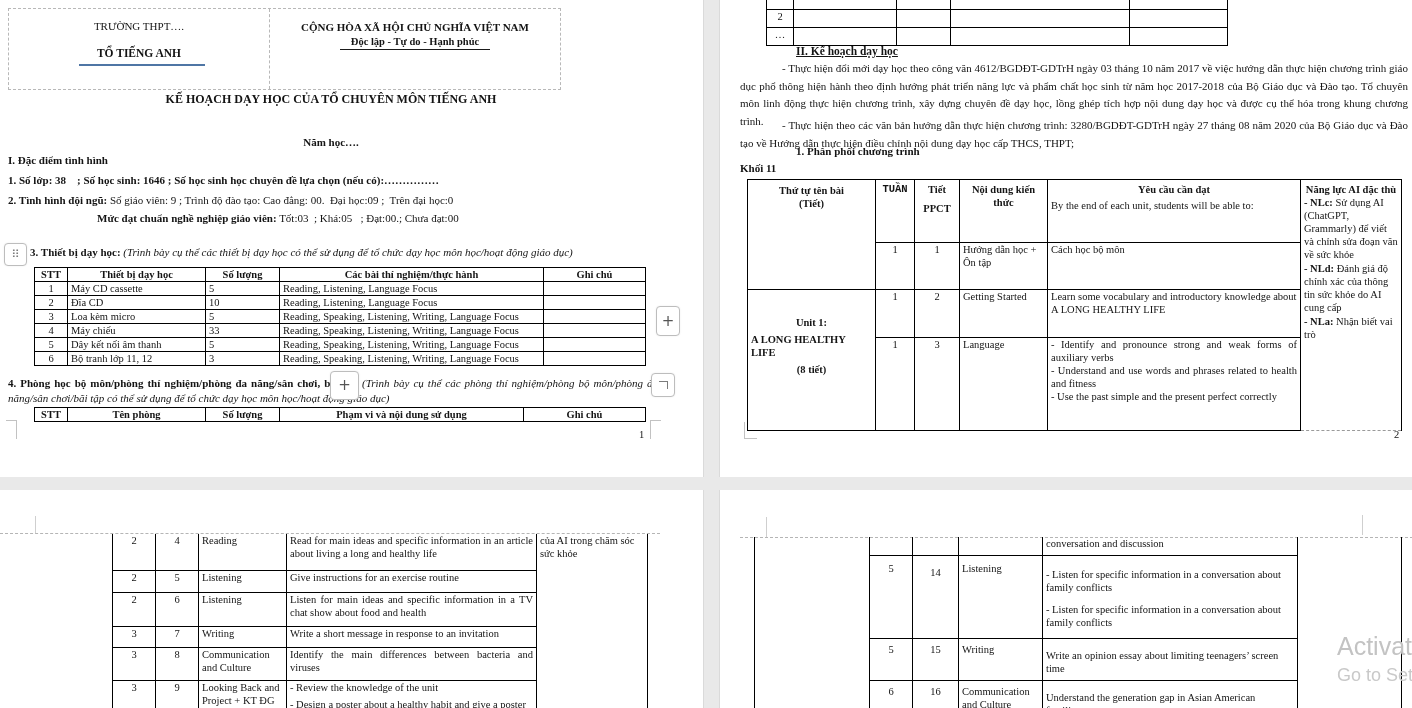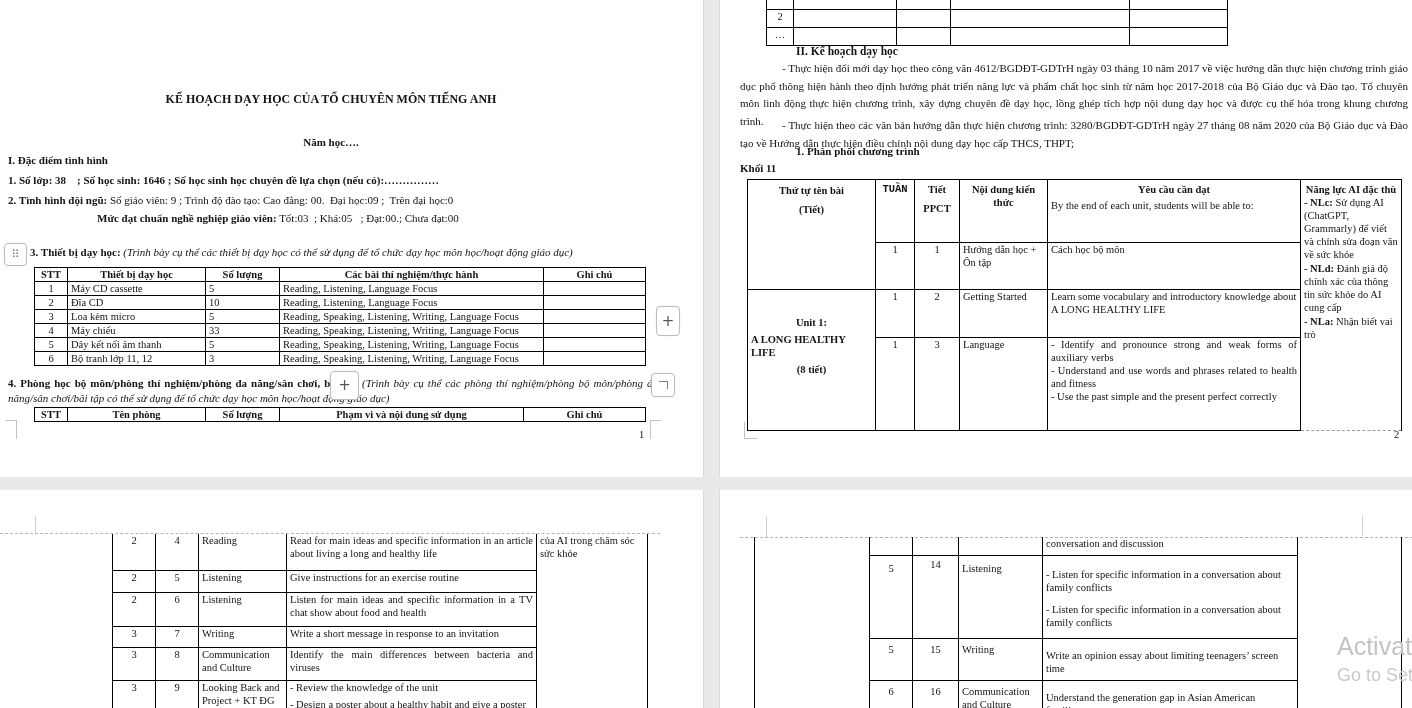--- a/index.html
+++ b/index.html
@@ -45,20 +45,29 @@
   .wm2{left:1337px;top:665px;font-size:18px;color:#c9c9c9;}
   .ai-items div{margin-bottom:1px;}
   .goal-p{margin:0 0 9px 0;}
 </style>
 </head>
 <body>
 
 <div class="screen">
 
   <div class="page p1">
+    <div class="abs hdrbox">
+      <div class="abs hdrdiv"></div>
+      <div class="abs ctr" style="left:0;top:11px;width:260px;font-size:11px;">TRƯỜNG THPT….</div>
+      <div class="abs ctr b" style="left:0;top:38px;width:260px;font-size:11.5px;">TỔ TIẾNG ANH</div>
+      <div class="abs blue-rule"></div>
+      <div class="abs ctr b" style="left:261px;top:12px;width:290px;font-size:11px;">CỘNG HÒA XÃ HỘI CHỦ NGHĨA VIỆT NAM</div>
+      <div class="abs ctr b" style="left:261px;top:27px;width:290px;font-size:10.5px;">Độc lập - Tự do - Hạnh phúc</div>
+      <div class="abs blk-rule"></div>
+    </div>
 
     <div class="abs ctr b" style="left:0;top:92px;width:662px;font-size:12px;">KẾ HOẠCH DẠY HỌC CỦA TỔ CHUYÊN MÔN TIẾNG ANH</div>
     <div class="abs ctr b" style="left:0;top:136px;width:662px;font-size:11px;">Năm học….</div>
 
     <div class="abs b t11" style="left:8px;top:153px;">I. Đặc điểm tình hình</div>
     <div class="abs b t11 pre" style="left:8px;top:173px;width:650px;">1. Số lớp: 38    ; Số học sinh: 1646 ; Số học sinh học chuyên đề lựa chọn (nếu có):……………</div>
     <div class="abs t11 pre" style="left:8px;top:193px;width:650px;"><span class="b">2. Tình hình đội ngũ:</span><span> Số giáo viên: 9 ; Trình độ đào tạo: Cao đẳng: 00.  Đại học:09 ;  Trên đại học:0</span></div>
     <div class="abs t11 pre" style="left:97px;top:211px;width:560px;"><span class="b">Mức đạt chuẩn nghề nghiệp giáo viên:</span><span> Tốt:03  ; Khá:05   ; Đạt:00.; Chưa đạt:00</span></div>
 
     <div class="uibtn" style="left:4px;top:243px;width:21px;height:21px;">
@@ -192,40 +201,40 @@
       <tr style="height:18px;">
             <td class="cc">…</td>
             <td></td>
             <td></td>
             <td></td>
             <td></td>
           </tr>
     </tbody>
       </table>
 
-    <div class="abs b" style="left:76px;top:45px;font-size:11.5px;">II. Kế hoạch dạy học</div>
+    <div class="abs b" style="left:76px;top:45px;font-size:11.5px;text-decoration:underline;">II. Kế hoạch dạy học</div>
     <div class="abs para" style="left:20px;top:60px;width:668px;">- Thực hiện đổi mới dạy học theo công văn 4612/BGDĐT-GDTrH ngày 03 tháng 10 năm 2017 về việc hướng dẫn thực hiện chương trình giáo dục phổ thông hiện hành theo định hướng phát triển năng lực và phẩm chất học sinh từ năm học 2017-2018 của Bộ Giáo dục và Đào tạo. Tổ chuyên môn linh động thực hiện chương trình, xây dựng chuyên đề dạy học, lồng ghép tích hợp nội dung dạy học và được cụ thể hóa trong khung chương trình.</div>
     <div class="abs para" style="left:20px;top:117px;width:668px;">- Thực hiện theo các văn bản hướng dẫn thực hiện chương trình: 3280/BGDĐT-GDTrH ngày 27 tháng 08 năm 2020 của Bộ Giáo dục và Đào tạo về Hướng dẫn thực hiện điều chỉnh nội dung dạy học cấp THCS, THPT;</div>
     <div class="abs b t11" style="left:76px;top:144px;">1. Phân phối chương trình</div>
     <div class="abs b t11" style="left:20px;top:161px;">Khối 11</div>
 
     <table class="abs t105" style="left:27px;top:179px;width:654px;">
       <colgroup>
           <col style="width:128px">
           <col style="width:39px">
           <col style="width:45px">
           <col style="width:88px">
           <col style="width:253px">
           <col style="width:101px">
         </colgroup>
       <tbody>
           <tr style="height:63px;">
         <td rowspan="2" style="text-align:center;padding-top:4px;">
               <div class="b">Thứ tự tên bài</div>
-              <div class="b" style="margin-top:6px;">(Tiết)</div>
+              <div class="b" style="margin-top:0;">(Tiết)</div>
             </td>
         <td class="hd" style="padding-top:3px;font-family:Liberation Mono, monospace;">TUẦN</td>
         <td style="text-align:center;padding-top:3px;">
               <div class="b">Tiết</div>
               <div class="b" style="margin-top:6px;">PPCT</div>
             </td>
         <td class="hd" style="padding-top:3px;">Nội dung kiến thức</td>
         <td style="padding-top:3px;">
               <div class="b ctr">Yêu cầu cần đạt</div>
               <div style="margin-top:3px;">By the end of each unit, students will be able to:</div>
@@ -346,21 +355,21 @@
           <tr style="height:18px;">
         <td rowspan="4" class="nt nb"></td>
         <td class="nt"></td>
         <td class="nt"></td>
         <td class="nt"></td>
         <td class="nt">conversation and discussion</td>
         <td rowspan="4" class="nt nb"></td>
       </tr>
       <tr style="height:72px;">
         <td class="cc" style="padding-top:6px;">5</td>
-        <td class="cc" style="padding-top:2px;">14</td>
+        <td class="cc" style="padding-top:10px;">14</td>
         <td style="padding-top:6px;">Listening</td>
         <td style="padding-top:12px;">
           <p class="goal-p">- Listen for specific information in a conversation about family conflicts</p>
           <p class="goal-p">- Listen for specific information in a conversation about family conflicts</p>
         </td>
       </tr>
       <tr style="height:42px;">
         <td class="cc" style="padding-top:4px;">5</td>
         <td class="cc" style="padding-top:4px;">15</td>
         <td style="padding-top:4px;">Writing</td>

